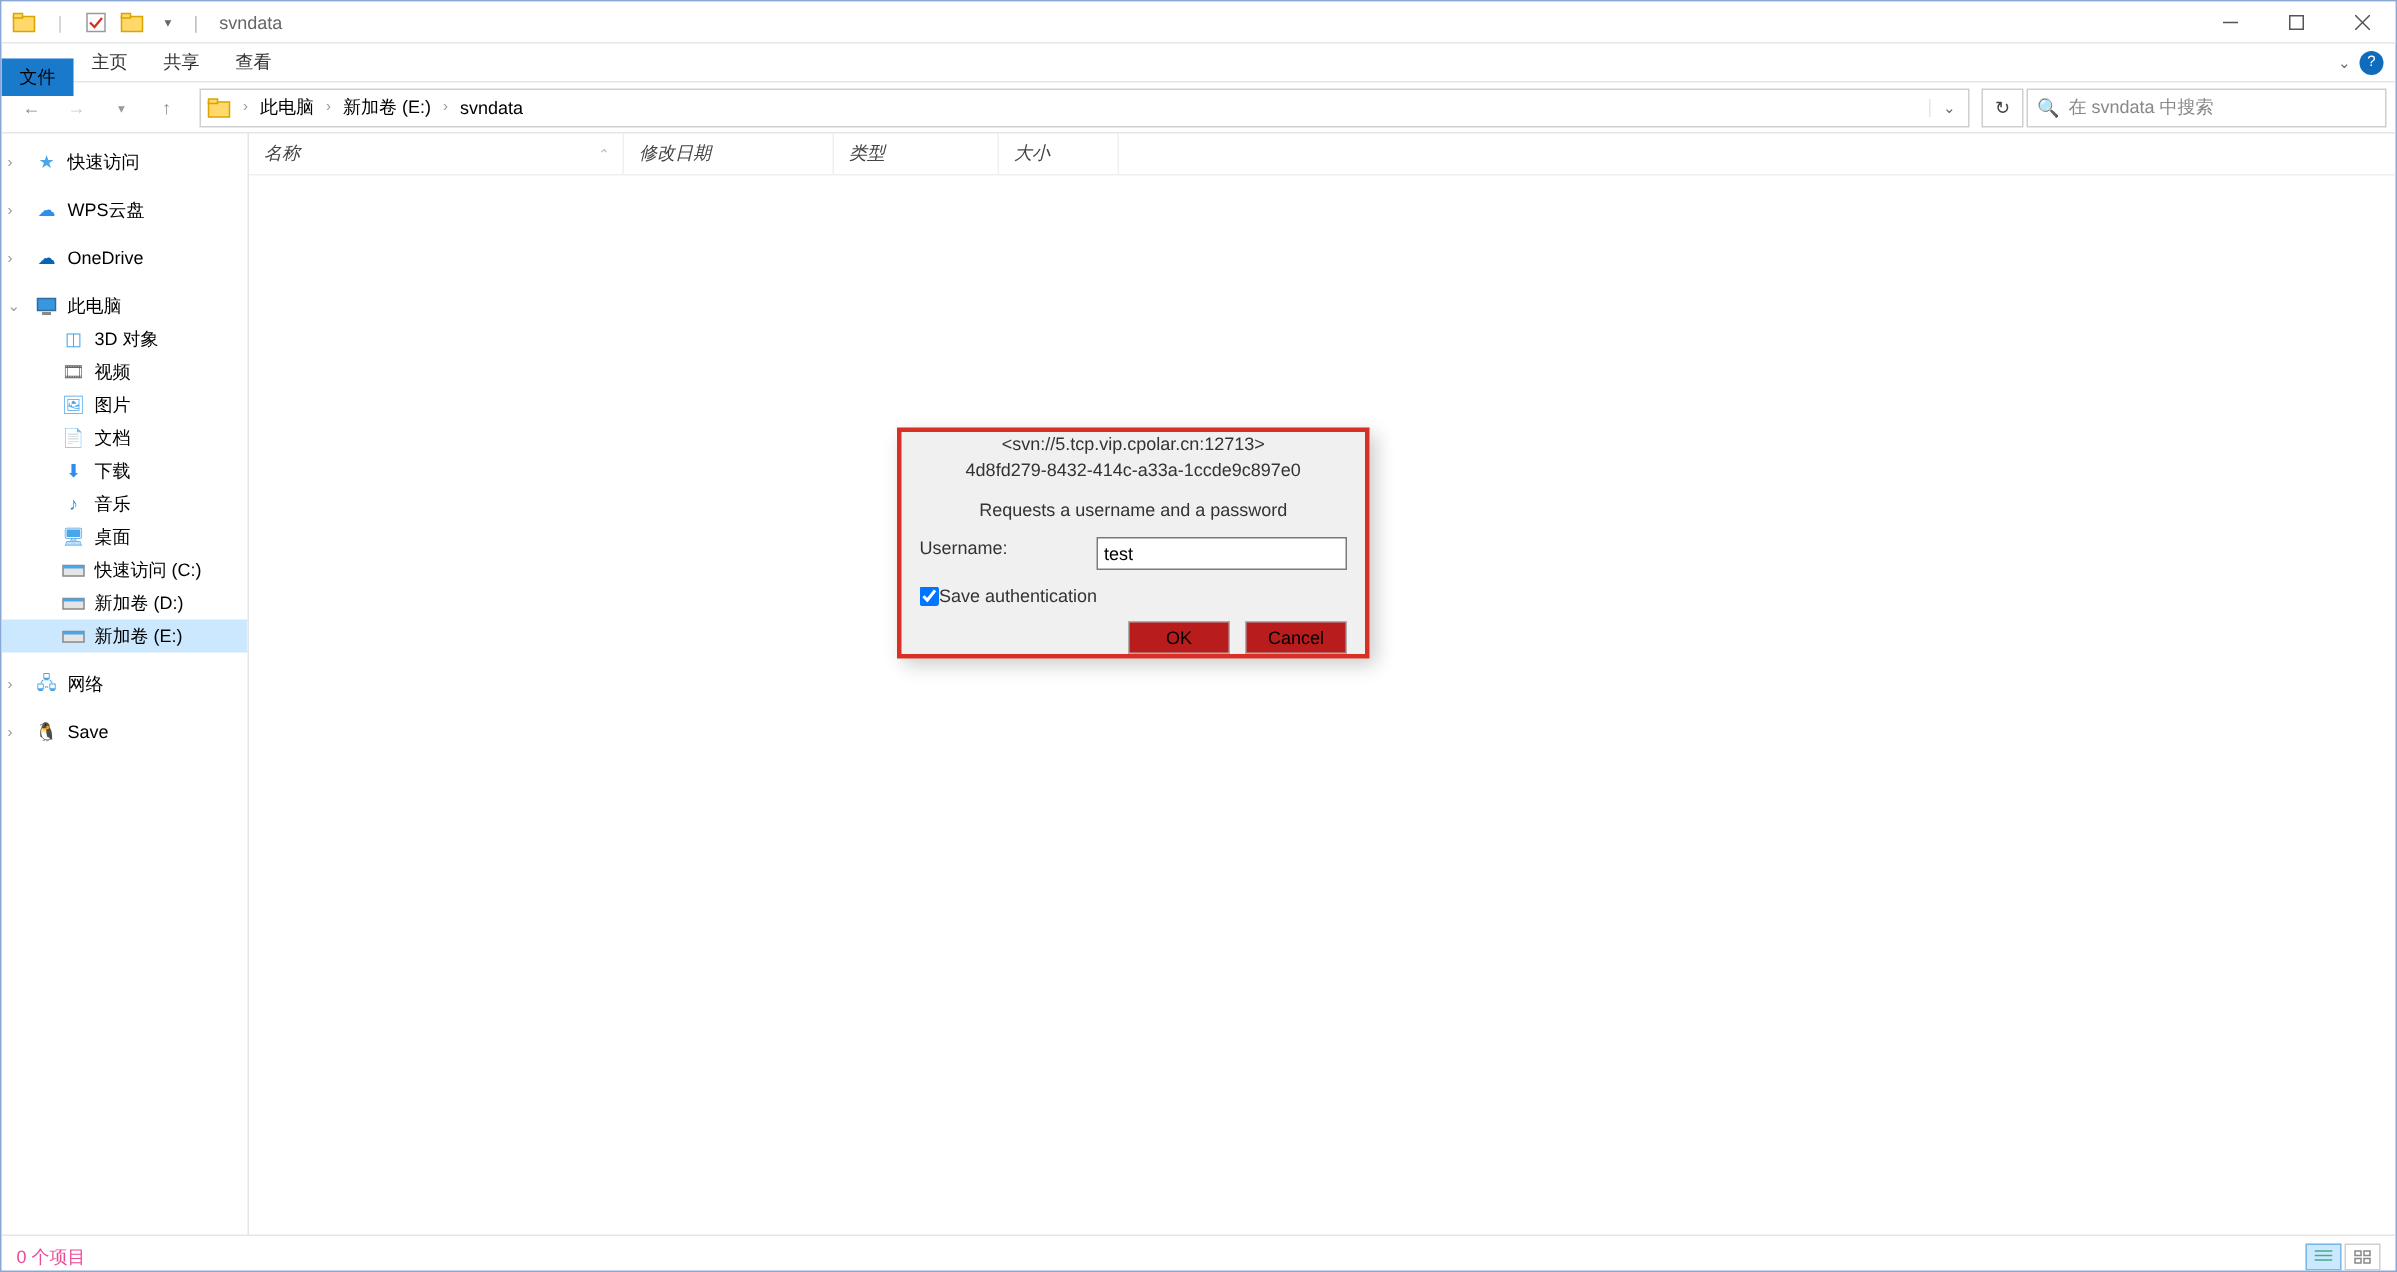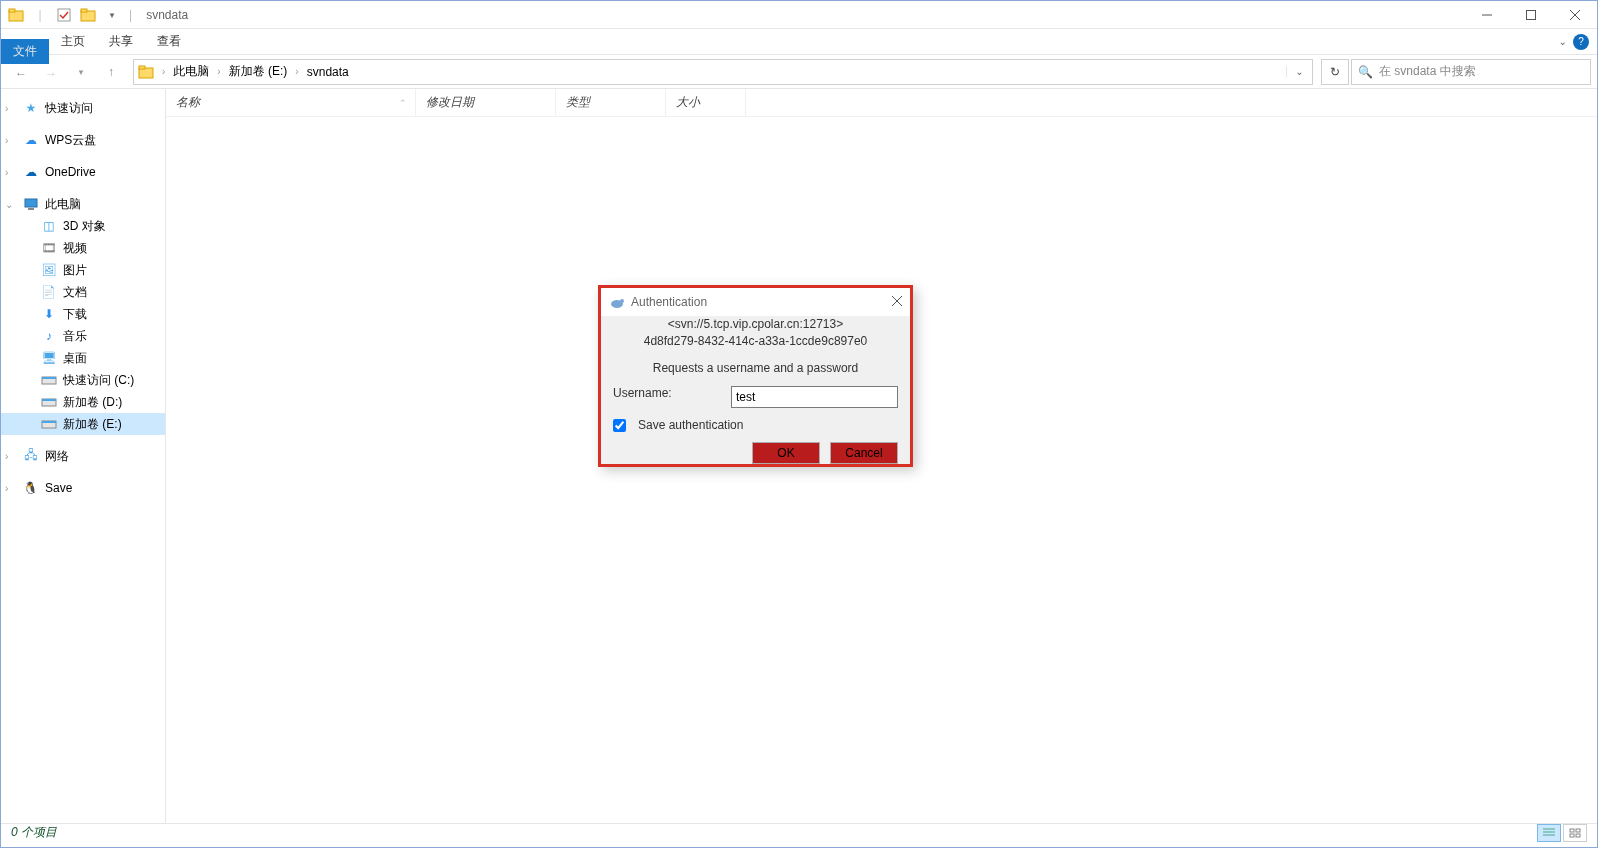--- a/index.html
+++ b/index.html
@@ -7,21 +7,21 @@
 .titlebar { height: 28px; display: flex; align-items: center; background: #fff; border-bottom: 1px solid #e6e6e6; }
 .titlebar .qat { display: flex; align-items: center; padding-left: 4px; gap: 2px; }
 .titlebar .qat span { display: inline-flex; width: 22px; height: 22px; align-items: center; justify-content: center; }
 .titlebar .title-text { margin-left: 8px; color: #666; }
 .titlebar .sep { margin: 0 6px; color: #bbb; }
 .win-controls { margin-left: auto; display: flex; }
 .win-controls div { width: 44px; height: 28px; display: flex; align-items: center; justify-content: center; color: #555; }
 
 .ribbon-tabs { height: 26px; display: flex; align-items: center; border-bottom: 1px solid #e6e6e6; position: relative; }
 .ribbon-tab { padding: 4px 12px; color: #333; cursor: default; }
-.ribbon-tab.active { background: #1979ca; color: #e5e5e5; margin-top: 19px; }
+.ribbon-tab.active { background: #1979ca; color: #000000; margin-top: 19px; }
 .ribbon-right { margin-left: auto; display: flex; align-items: center; gap: 6px; padding-right: 8px; color: #5b9bd5; }
 .chev { color: #666; font-size: 10px; }
 .help-icon { width: 16px; height: 16px; border-radius: 50%; background: #0f6cbd; color: #fff; display: flex; align-items: center; justify-content: center; font-size: 10px; }
 
 .navbar { height: 34px; display: flex; align-items: center; border-bottom: 1px solid #e6e6e6; padding: 0 6px; gap: 2px; }
 .nav-arrow { width: 28px; height: 28px; display: flex; align-items: center; justify-content: center; color: #888; }
 .nav-arrow.disabled { color: #ccc; }
 .addr { flex: 1; height: 26px; border: 1px solid #cfcfcf; display: flex; align-items: center; margin: 0 6px; }
 .addr .folder-ic { margin: 0 4px; }
 .addr .crumb { padding: 0 4px; cursor: default; }
@@ -36,35 +36,35 @@
 .tree-item.level2 { padding-left: 40px; }
 .tree-item.selected { background: #cce8ff; }
 .tree-item .exp { width: 12px; color: #999; font-size: 10px; margin-left: -14px; }
 .ic { width: 16px; height: 16px; display: inline-flex; align-items: center; justify-content: center; flex-shrink: 0; }
 
 .main { flex: 1; display: flex; flex-direction: column; }
 .col-headers { height: 28px; display: flex; align-items: center; border-bottom: 1px solid #f0f0f0; color: #444; font-style: italic; }
 .col { padding: 0 10px; border-right: 1px solid #f0f0f0; display: flex; align-items: center; height: 100%; }
 .empty-msg { text-align: center; color: #666; margin-top: 26px; }
 
-.statusbar { height: 24px; border-top: 1px solid #e6e6e6; display: flex; align-items: flex-start; padding: 0 10px; color: #14532d; font-style: italic; }
+.statusbar { height: 24px; border-top: 1px solid #e6e6e6; display: flex; align-items: flex-end; padding: 0 10px; color: #ec4899; }
 .view-btns { margin-left: auto; display: flex; gap: 2px; }
 .view-btn { width: 24px; height: 18px; border: 1px solid #cfcfcf; display: flex; align-items: center; justify-content: center; }
 .view-btn.active { background: #cce8ff; border-color: #7ab8e8; }
 
 
 .dialog { position: absolute; left: 598px; top: 285px; width: 315px; background: #f0f0f0; border: 3px solid #d93025; box-shadow: 4px 4px 12px rgba(0,0,0,0.2); }
 .dlg-title { height: 28px; background: #fff; display: flex; align-items: center; padding: 0 8px; color: #666; }
 .dlg-title .x { margin-left: auto; color: #555; cursor: default; }
 .dlg-body { padding: 0 12px; color: #333; }
 .dlg-center { text-align: center; margin-bottom: 10px; line-height: 1.4; }
 .dlg-row { display: flex; margin: 6px 0; }
 .dlg-row label { width: 118px; }
 .dlg-row input[type=text], .dlg-row input[type=password] { flex: 1; height: 22px; border: 1px solid #7a7a7a; padding: 0 4px; background: #fff; font-size: 12px; }
-.dlg-chk { margin: 10px 0; display: flex; align-items: center; gap: 12px; }
+.dlg-chk { margin: 10px 0; display: flex; align-items: center; gap: 0; }
 .dlg-btns { display: flex; justify-content: flex-end; gap: 10px; margin-top: 6px; }
 .dlg-btns button { width: 68px; height: 22px; background: #b91c1c; border: 1px solid #adadad; cursor: default; }
 .tortoise-ic { width:16px;height:16px;display:inline-block;margin-right:6px; }
 </style>
 </head>
 <body>
 
 <div class="titlebar">
   <div class="qat">
     <span class="ic">
@@ -277,31 +277,20 @@
           <rect x="1" y="1" width="4" height="3" fill="none" stroke="#888"></rect>
           <rect x="7" y="1" width="4" height="3" fill="none" stroke="#888"></rect>
           <rect x="1" y="6" width="4" height="3" fill="none" stroke="#888"></rect>
           <rect x="7" y="6" width="4" height="3" fill="none" stroke="#888"></rect>
         </svg>
       </div>
   </div>
 </div>
 
 <div class="dialog">
-  <div class="dlg-title">
-    <span class="tortoise-ic"><svg width="16" height="16">
-          <ellipse cx="8" cy="10" rx="6" ry="4" fill="#7aa8d6"></ellipse>
-          <circle cx="13" cy="7" r="2" fill="#7aa8d6"></circle>
-        </svg></span>
-    <span>Authentication</span>
-    <span class="x"><svg width="10" height="10">
-          <line x1="0" y1="0" x2="10" y2="10" stroke="currentColor"></line>
-          <line x1="10" y1="0" x2="0" y2="10" stroke="currentColor"></line>
-        </svg></span>
-  </div>
   <div class="dlg-body">
     <div class="dlg-center">
       <div>&lt;svn://5.tcp.vip.cpolar.cn:12713&gt;</div>
       <div>4d8fd279-8432-414c-a33a-1ccde9c897e0</div>
     </div>
     <div class="dlg-center">Requests a username and a password</div>
     <div class="dlg-row">
       <label>Username:</label>
       <input type="text" value="test" style="">
     </div>

